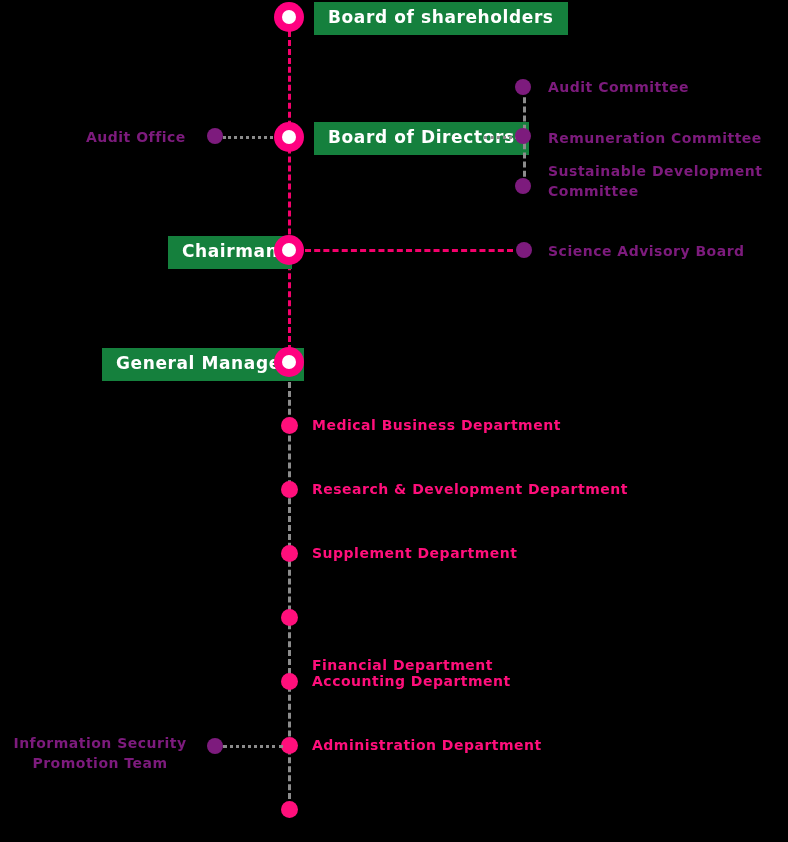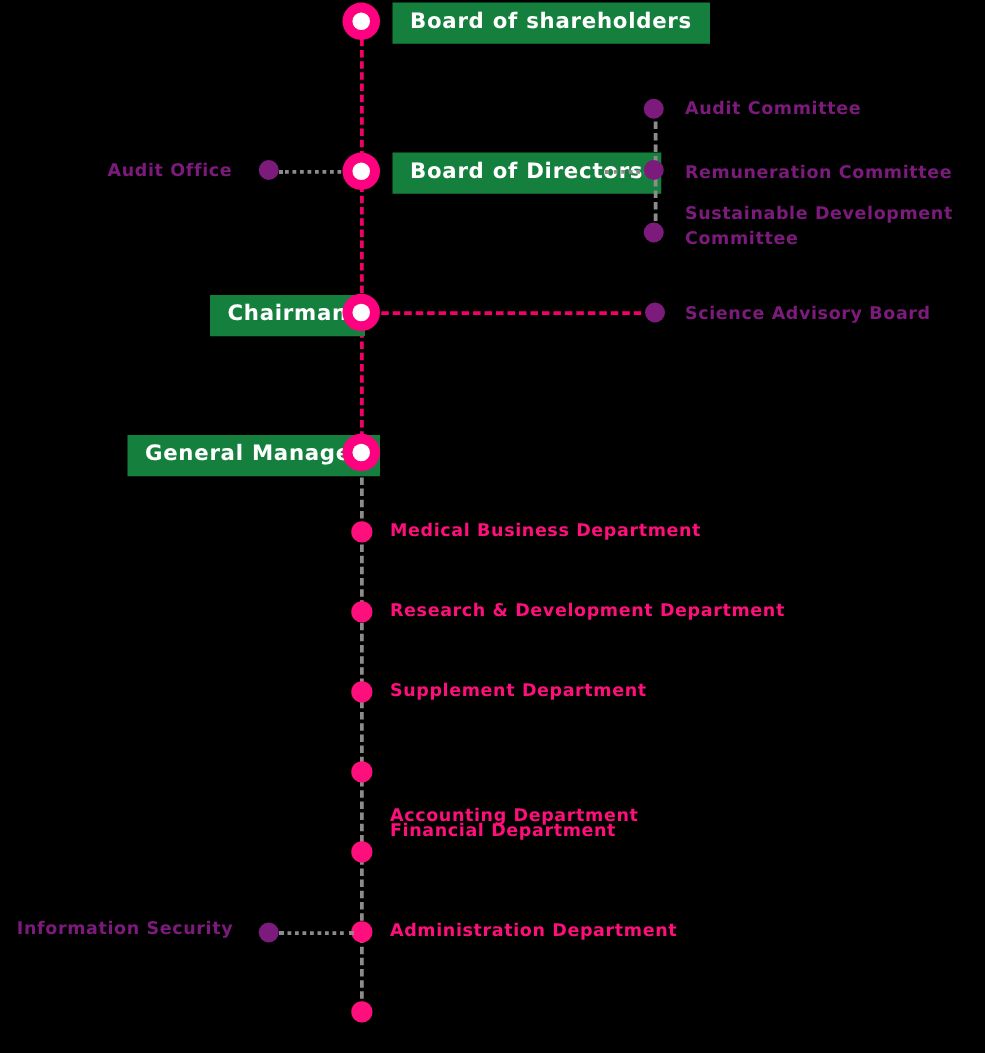--- a/index.html
+++ b/index.html
@@ -150,26 +150,27 @@
   <div class="dot-pink" style="left:281px; top:481px;"></div>
   <div class="lbl pink" style="left:312px; top:479px;">Research &amp; Development Department</div>
 
   <div class="dot-pink" style="left:281px; top:545px;"></div>
   <div class="lbl pink" style="left:312px; top:543px;">Supplement Department</div>
 
   <div class="dot-pink" style="left:281px; top:609px;"></div>
   <div class="lbl pink" style="left:312px; top:607px;margin-top:48px;">Financial Department</div>
 
   <div class="dot-pink" style="left:281px; top:673px;"></div>
-  <div class="lbl pink" style="left:312px; top:643px;">Accounting Department</div>
+  <div class="lbl pink" style="left:312px; top:671px;">Accounting Department</div>
 
   <div class="dot-pink" style="left:281px; top:737px;"></div>
   <div class="lbl pink" style="left:312px; top:735px;">Administration Department</div>
 
   <div class="dot-pink" style="left:281px; top:801px;"></div>
 
   <div class="lbl purple right" style="left:2px; top:733px; width:196px;">
     <span>Information Security</span><br>
+    <span>Promotion Team</span>
   </div>
   <div class="dot-purple" style="left:207px; top:738px;"></div>
   <div class="hline gray" style="left:223px; top:745px; width:60px;"></div>
 
 </div>
 
 </body></html>

